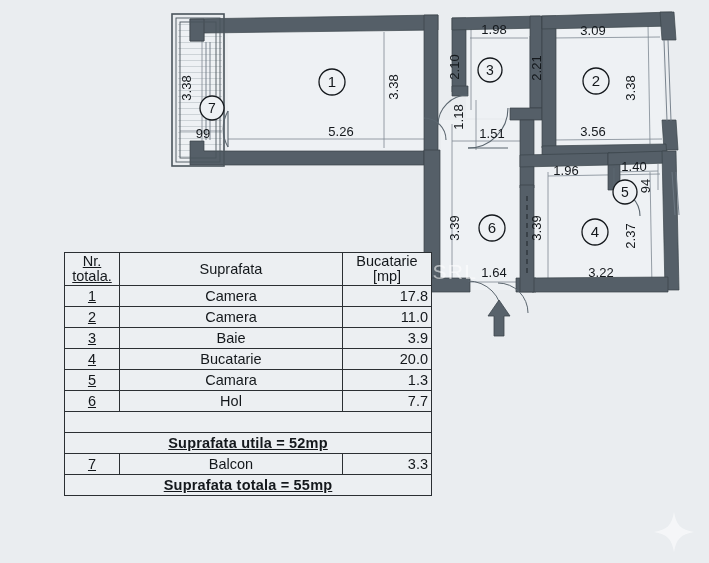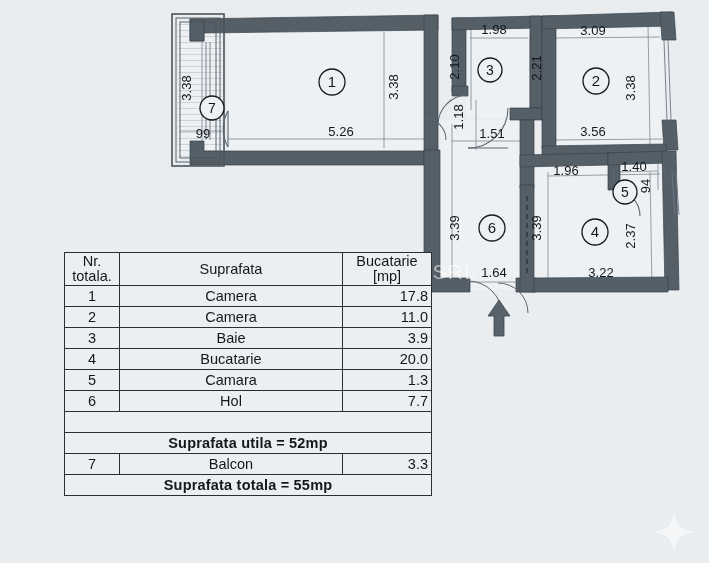--- a/index.html
+++ b/index.html
@@ -45,30 +45,30 @@
     table-layout:fixed;
   }
   table.room-table td{
     border:1px solid #2b2f33;
     font-size:14.5px;
     color:#14181c;
     padding:1px 3px;
     height:18px;
     background:#eceff2;
   }
-  .c-nr{width:48px;text-align:center;}
+  .c-nr{width:48px;text-align:center;text-decoration:underline;}
   .c-name{text-align:center;}
   .c-area{width:82px;text-align:right;padding-right:7px;}
   td.hdr{
     height:40px;vertical-align:middle;text-align:center;font-size:14.5px;line-height:1.05;
   }
   td.spacer{height:14px;border-left:1px solid #2b2f33;border-right:1px solid #2b2f33;
             border-top:1px solid #2b2f33;border-bottom:1px solid #2b2f33;}
   td.total{
-    text-align:center;font-weight:bold;font-size:15px;height:21px;letter-spacing:.2px;
+    text-align:center;font-weight:bold;font-size:15px;height:21px;letter-spacing:.2px;text-decoration:underline;
   }
   .hdr-sub{display:block;}
 </style>
 </head>
 <body>
 
 <div id="page">
 
   <svg id="plan" viewBox="0 0 709 563" xmlns="http://www.w3.org/2000/svg">
 

